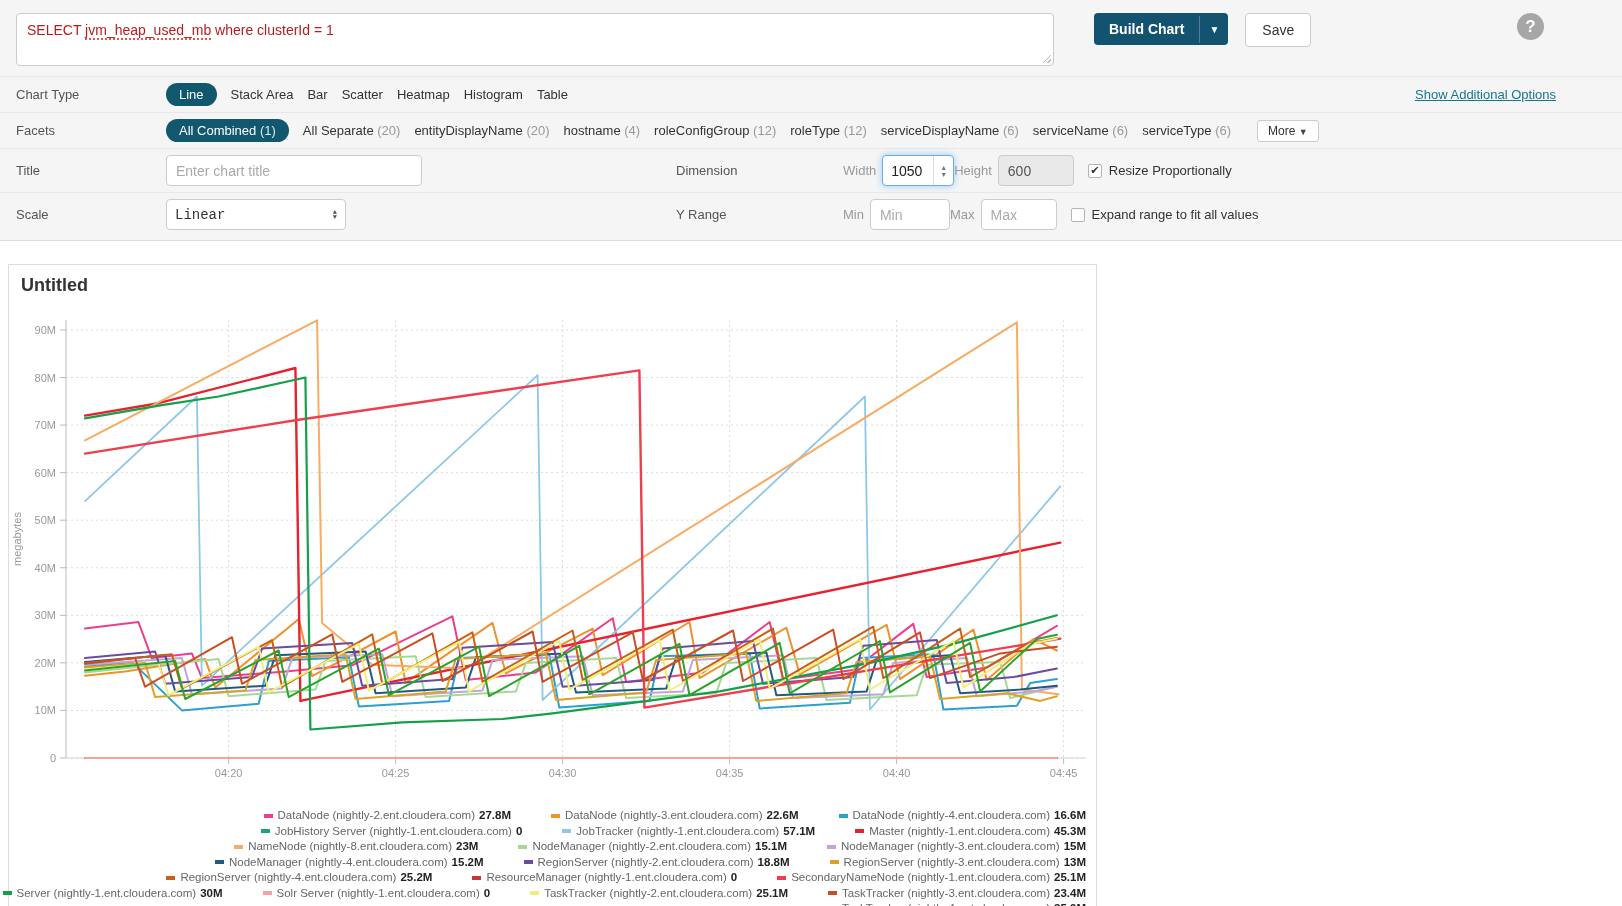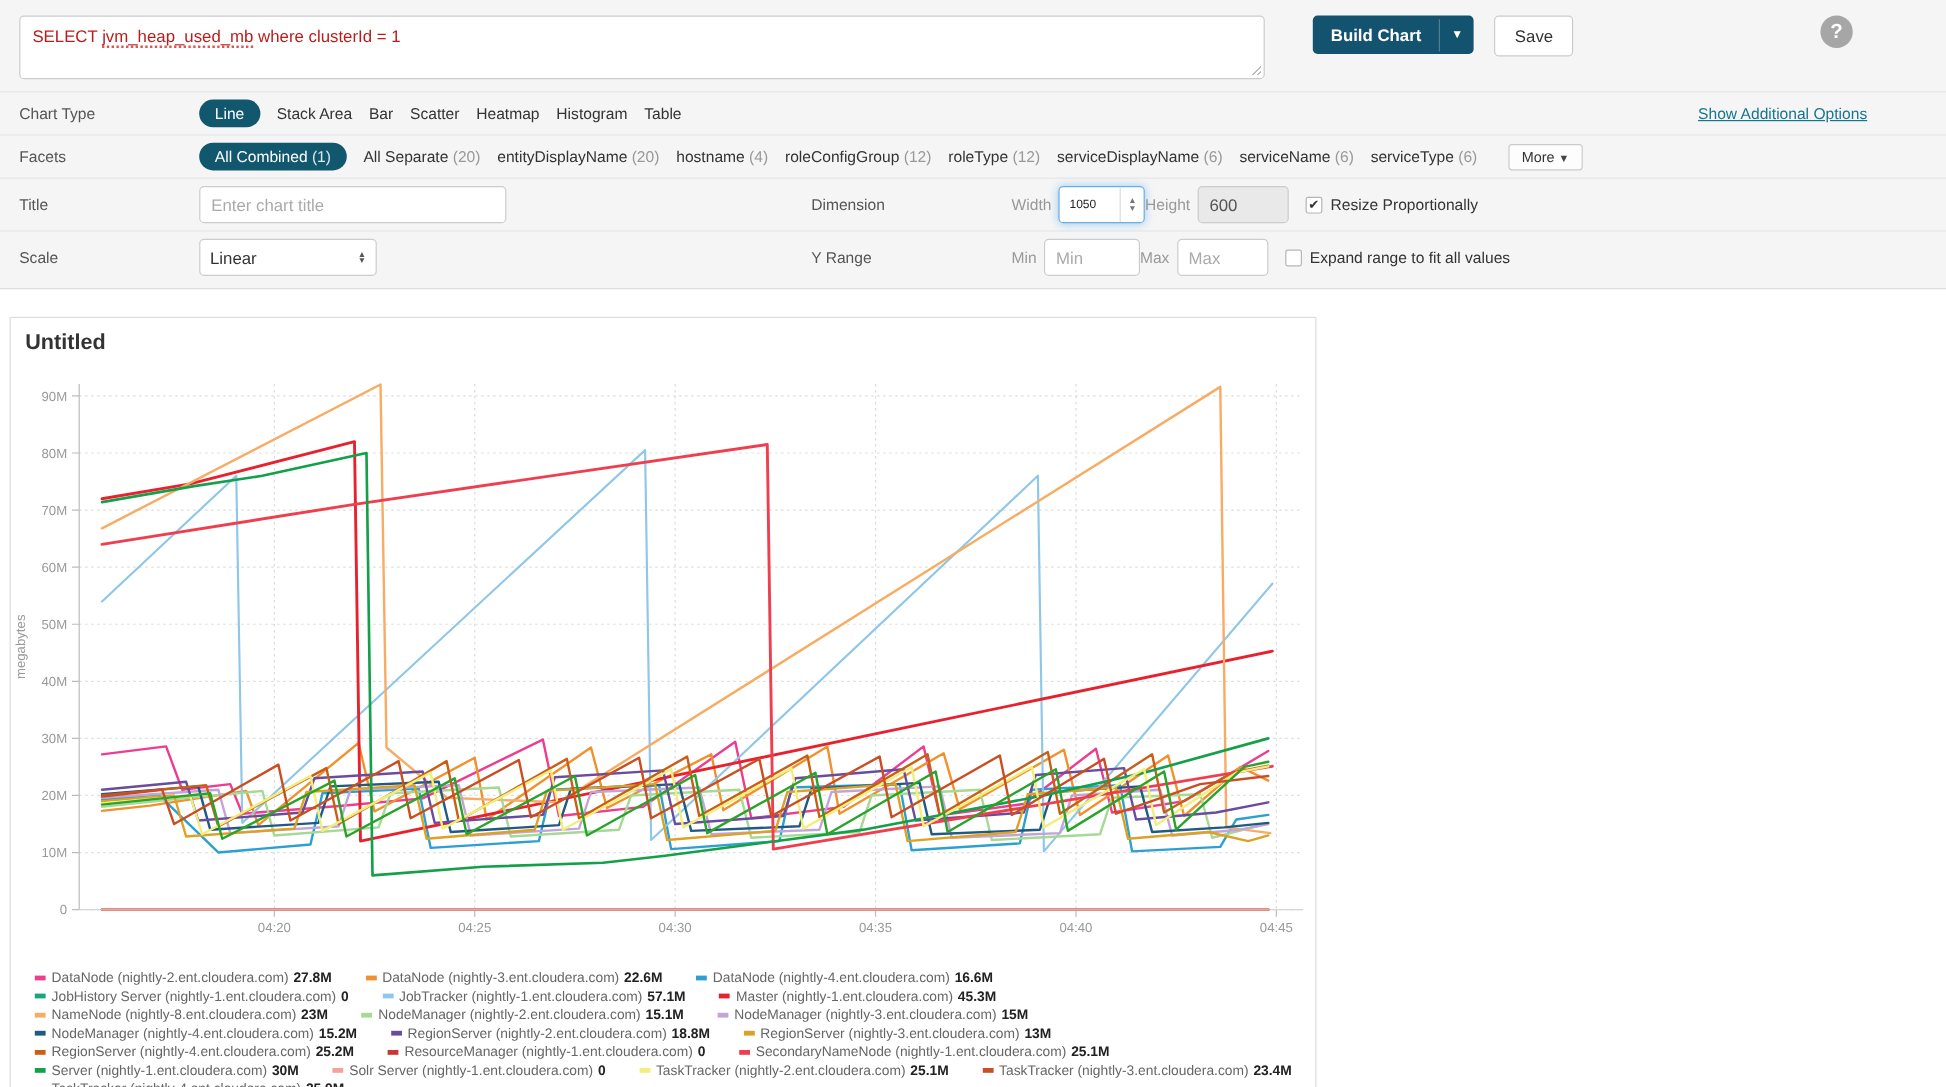--- a/index.html
+++ b/index.html
@@ -43,40 +43,40 @@
   .field-left { width: 510px; flex: none; display: flex; align-items: center; }
   .text-input { height: 31px; border: 1px solid #ccc; border-radius: 4px; padding: 0 9px;
                 font-size: 14px; color: #333; background: #fff; font-family: inherit; }
   .text-input::placeholder { color: #aaa; }
   .title-input { width: 256px; }
   .col-label { width: 167px; flex: none; color: #555; }
   .minor-label { color: #999; margin-right: 6px; }
   .numwrap { display: inline-flex; align-items: stretch; border: 1px solid #ccc; border-radius: 4px;
              background: #fff; height: 31px; overflow: hidden; }
   .numwrap.focused { border-color: #66afe9; box-shadow: 0 0 7px rgba(82,168,236,.55); }
-  .numwrap input { border: none; outline: none; width: 50px; padding: 0 8px; font-size: 10px;
+  .numwrap input { border: none; outline: none; width: 50px; padding: 0 8px; font-size: 14px;
              font-family: inherit; color: #222; background: transparent; }
   .spinner { display: flex; flex-direction: column; justify-content: center; border-left: 1px solid #ddd;
              width: 20px; align-items: center; color: #777; font-size: 7px; line-height: 7px; cursor: pointer; }
   .inp-disabled { width: 76px; background: #e9e9e9; color: #555; }
   .gap1 { }
   .cbwrap { display: flex; align-items: center; margin-left: 14px; cursor: pointer; }
   .cb { width: 14px; height: 14px; background: #fff; border: 1px solid #b5b5b5; border-radius: 2px;
         display: inline-flex; align-items: center; justify-content: center;
         font-size: 11px; color: #333; margin-right: 7px; }
-  .selectbox { width: 148px; height: 31px; background: #fff; border: 1px solid #ccc; border-radius: 4px;
-        display: flex; align-items: center; padding: 0 8px; cursor: pointer; }
+  .selectbox { width: 180px; height: 31px; background: #fff; border: 1px solid #ccc; border-radius: 4px;
+        display: flex; align-items: center; padding: 0 8px; cursor: pointer; font-family: Liberation Mono, monospace; }
   .selectbox .sel-txt { flex: 1; font-size: 14px; }
   .updown { display: flex; flex-direction: column; line-height: 5px; font-size: 7px; color: #555; }
 
   
   .chart-panel { width: 1089px; margin: 23px 0 0 8px; background: #fff; border: 1px solid #ddd; }
   .chart-title { font-weight: bold; font-size: 18px; color: #333; padding: 10px 12px 2px 12px; }
   .legend { padding: 4px 10px 10px 20px; }
-  .legend-row { display: flex; gap: 28px; line-height: 15.5px; white-space: nowrap; }
+  .legend-row { display: flex; gap: 40px; line-height: 15.5px; white-space: nowrap; justify-content: flex-end; }
   .legend-item { font-size: 11.5px; color: #666; }
   .legend-marker { display: inline-block; width: 9px; height: 4px; margin-right: 5px; vertical-align: middle; }
   .legend-item b { color: #222; margin-left: 4px; }
 </style>
 </head>
 <body>
 
 <div class="options-panel">
   <div class="query-bar">
     <div class="query-box">

